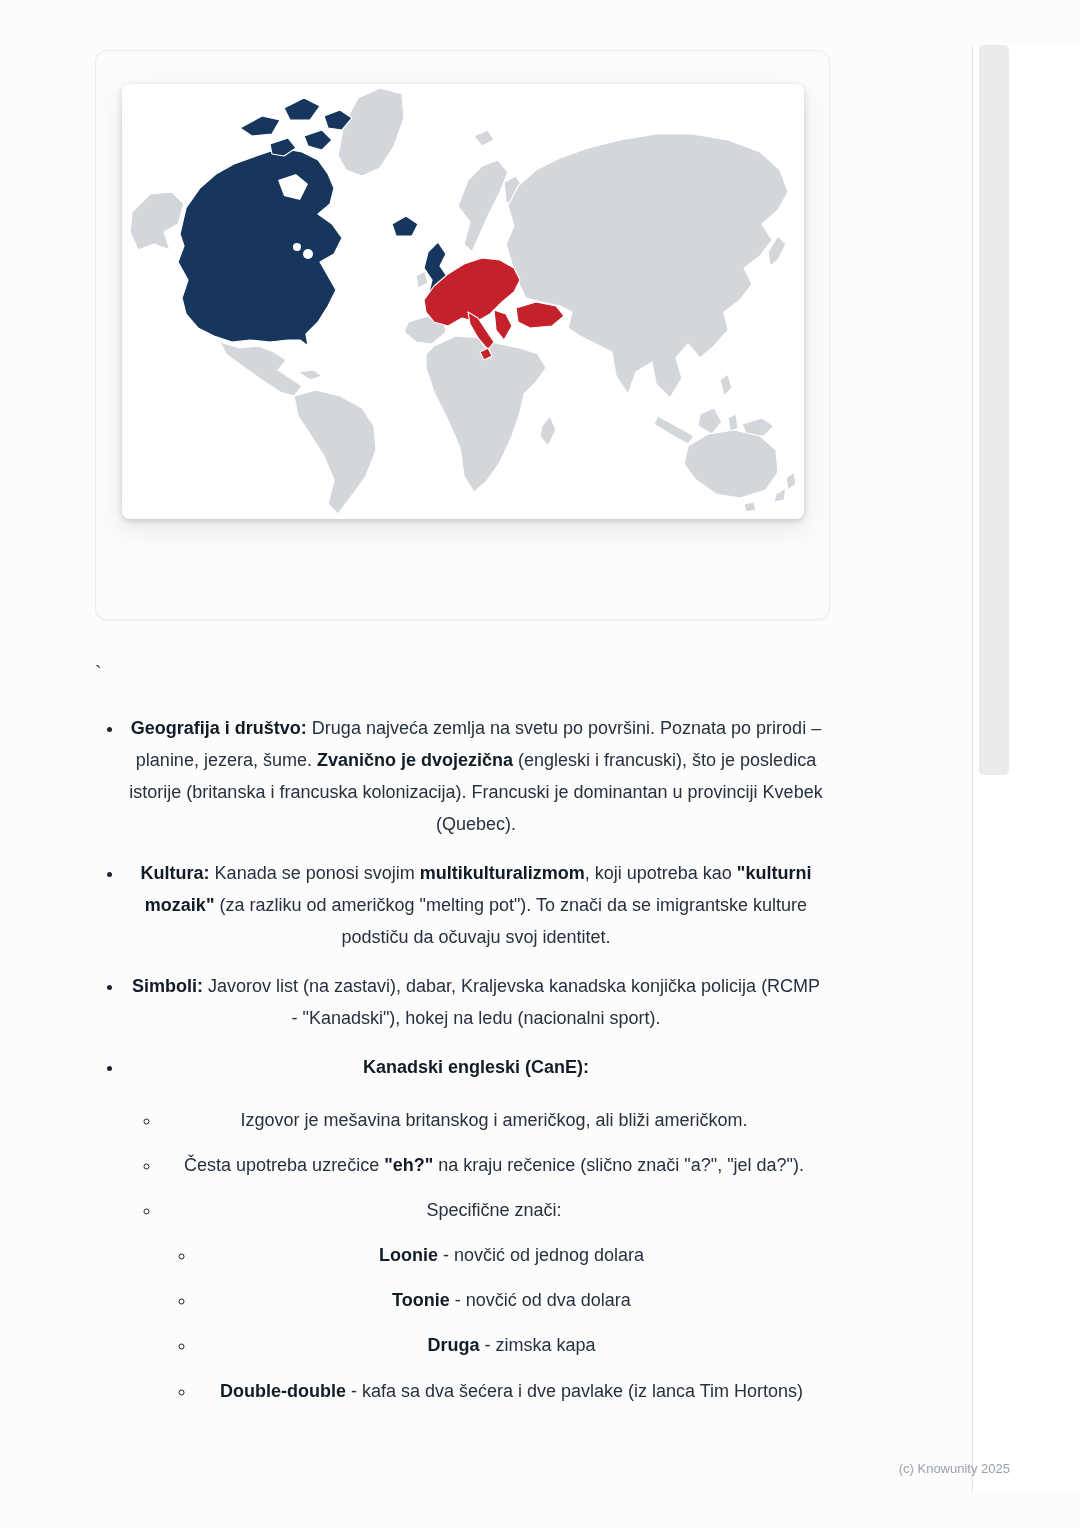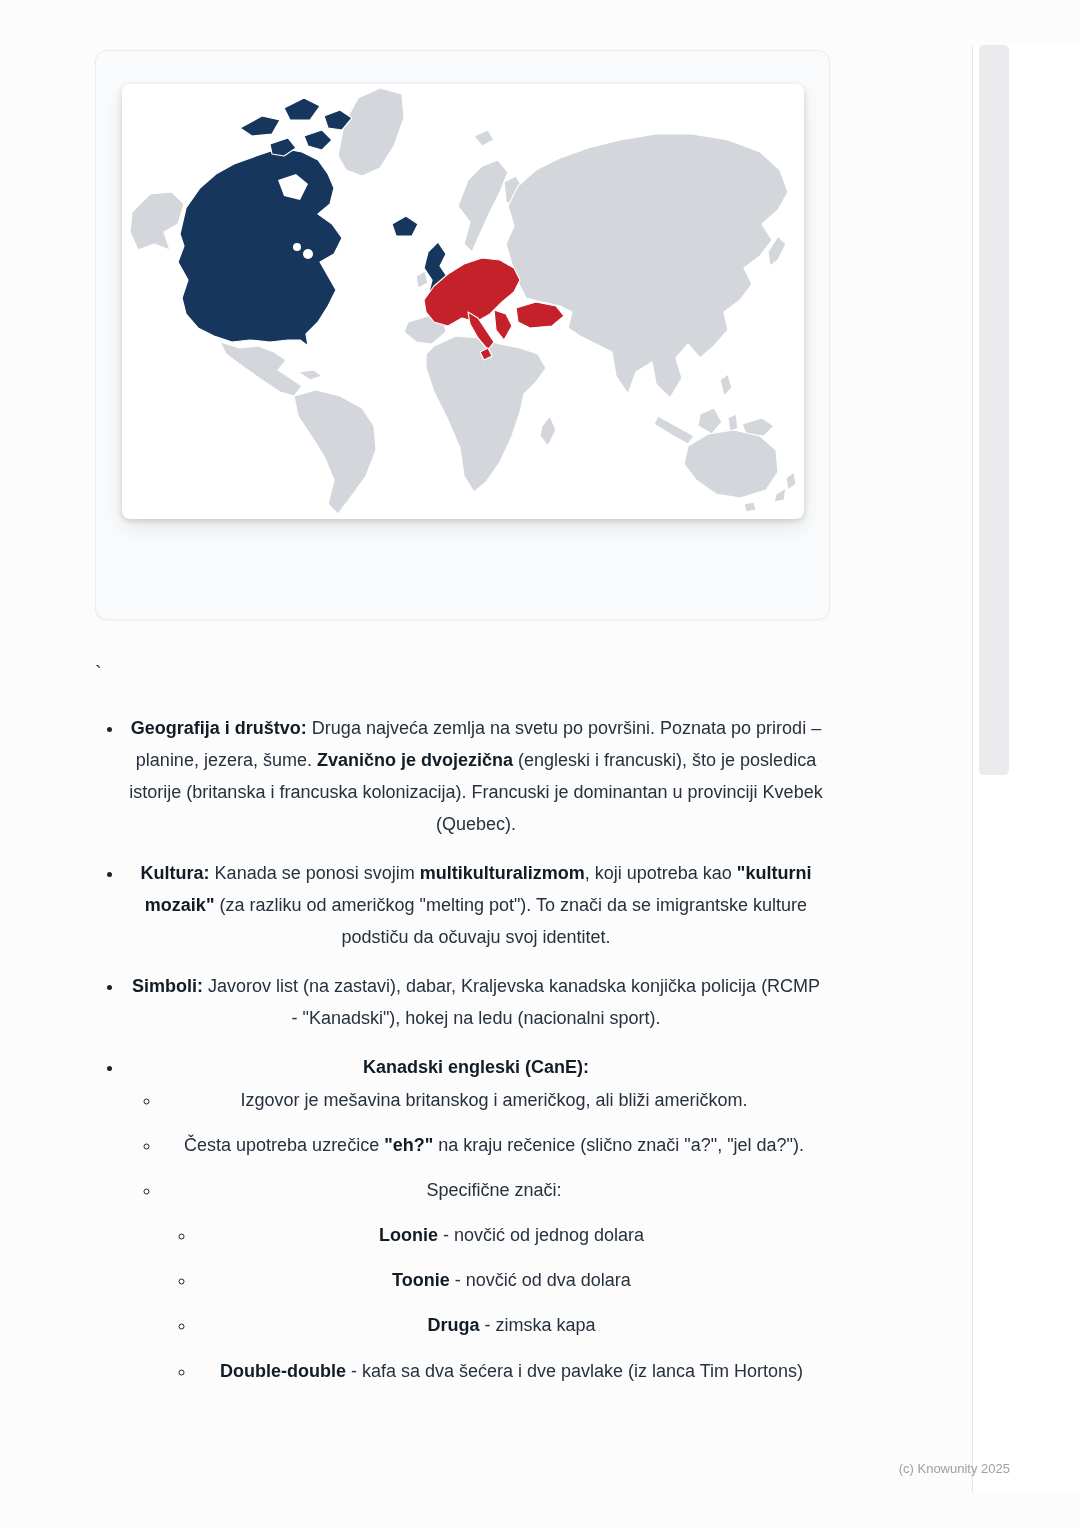--- a/index.html
+++ b/index.html
@@ -50,21 +50,21 @@
 
   
   .notes {
     position:absolute; left:95px; top:712px;
     width:730px;
     color:#26313d;
   }
   .notes ul { list-style-position:outside;text-align:center; }
   ul.lvl1 { list-style-type:disc; padding-left:29px; }
   ul.lvl1 > li { padding-left:3px; margin-bottom:17px; }
-  ul.lvl2 { list-style-type:circle; padding-left:34px; margin-top:1px; }
+  ul.lvl2 { list-style-type:circle; padding-left:34px; margin-top:21px; }
   ul.lvl2 > li { padding-left:2px; margin-bottom:13px; }
   ul.lvl3 { list-style-type:circle; padding-left:33px; margin-top:13px; }
   ul.lvl3 > li { padding-left:2px; margin-bottom:13px; }
   .notes li {
     font-size:18px;
     line-height:1.78;
     color:#26313d;
   }
   .notes li::marker { color:#1b242e; }
   .b { font-weight:700; color:#121c26; }

